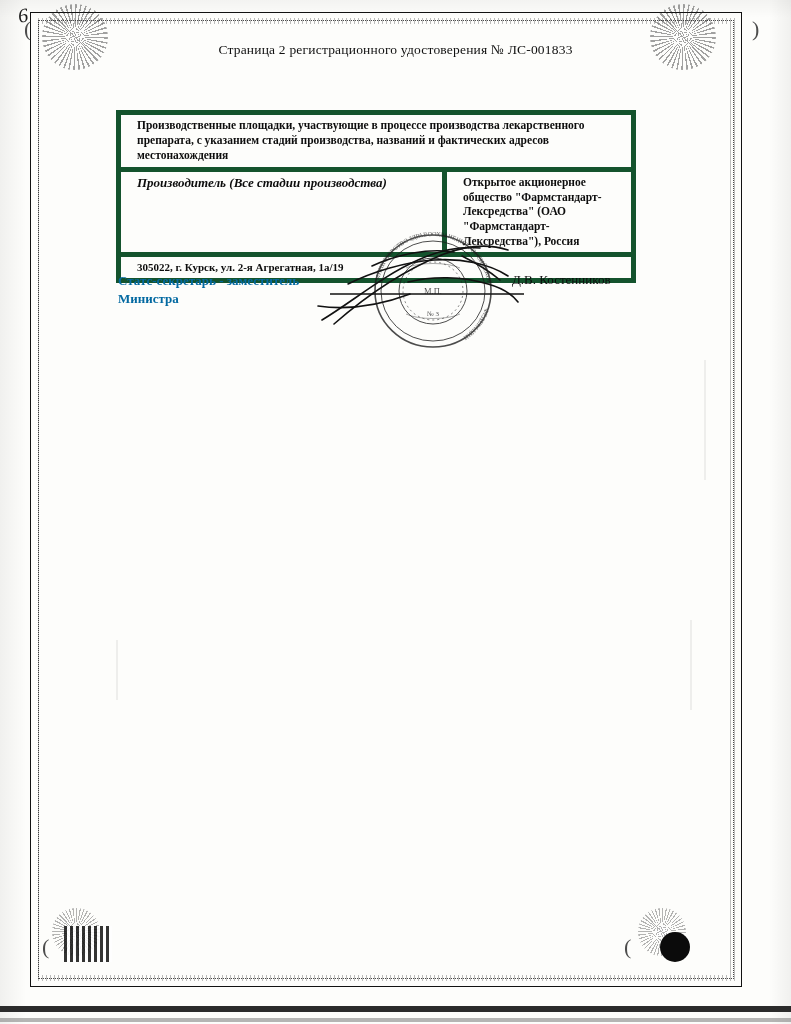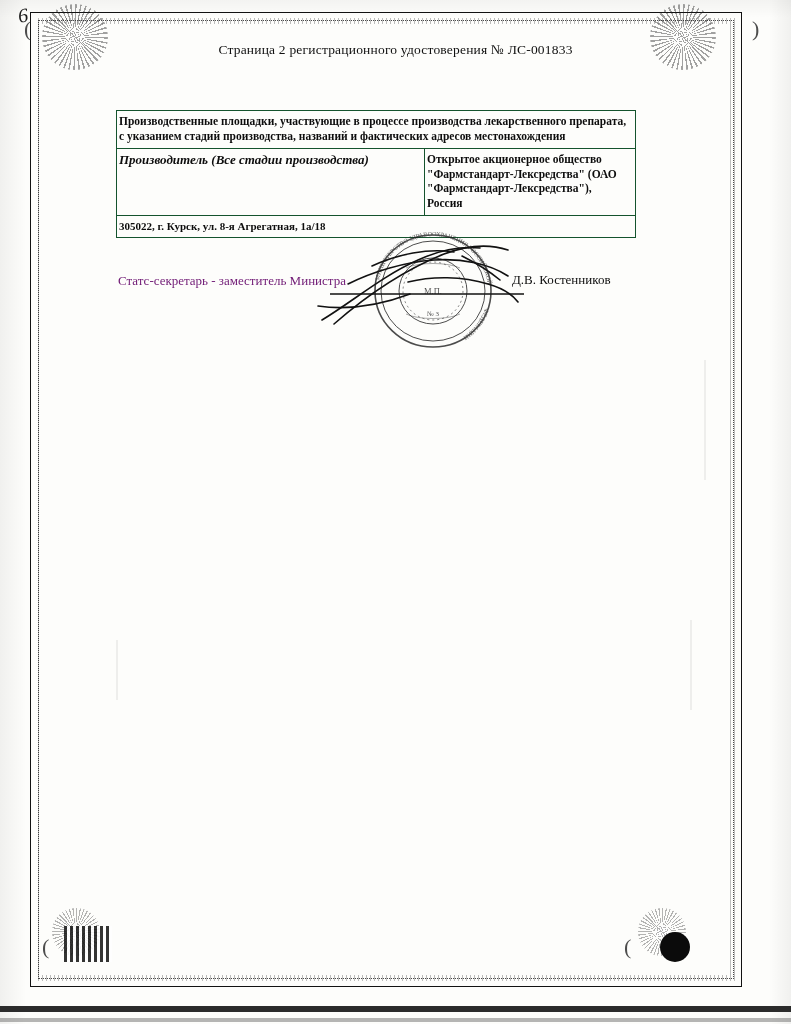--- a/index.html
+++ b/index.html
@@ -173,22 +173,22 @@
     left: 116px;
     top: 110px;
     width: 520px;
     border: 1px solid #111;
     border-collapse: collapse;
     font-size: 11.5px;
     color: #0d0d0d;
     background: rgba(255,255,255,0.0);
   }
   .tbl td {
-    border: 1px solid #14532d;
-    padding: 3px 5px 4px 2px;
+    border: 5px solid #14532d;
+    padding: 3px 5px 4px 16px;
     vertical-align: top;
     line-height: 1.28;
   }
   .tbl .cell-head {
     font-weight: bold;
     font-size: 11.5px;
     line-height: 1.3;
   }
   .tbl .cell-italic {
     font-style: italic;
@@ -204,23 +204,23 @@
     font-size: 11px;
   }
 
   
   .sign-title {
     position: absolute;
     left: 118px;
     top: 272px;
     width: 230px;
     font-size: 13px;
-    font-weight: normal;
+    font-weight: bold;
     line-height: 1.35;
-    color: #701a75;
+    color: #0369a1;
   }
   .sign-name {
     position: absolute;
     left: 512px;
     top: 272px;
     font-size: 13px;
     font-weight: normal;
     color: #0d0d0d;
   }
 
@@ -285,21 +285,21 @@
   <table class="tbl">
     <tbody>
       <tr>
         <td colspan="2" class="cell-head">Производственные площадки, участвующие в процессе производства лекарственного препарата, с указанием стадий производства, названий и фактических адресов местонахождения</td>
       </tr>
       <tr>
         <td class="cell-italic" style="width:300px;">Производитель (Все стадии производства)</td>
         <td class="cell-right">Открытое акционерное общество "Фармстандарт-Лексредства" (ОАО "Фармстандарт-Лексредства"), Россия</td>
       </tr>
       <tr>
-        <td colspan="2" class="cell-addr">305022, г. Курск, ул. 8-я Агрегатная, 1а/18</td>
+        <td colspan="2" class="cell-addr">305022, г. Курск, ул. 2-я Агрегатная, 1а/19</td>
       </tr>
     </tbody>
   </table>
 
   <div class="sign-title">Статс-секретарь - заместитель Министра</div>
   <div class="sign-name">Д.В. Костенников</div>
 
   <svg class="signature" viewBox="0 0 230 110">
     <g fill="none" stroke="#111" stroke-width="1.6" stroke-linecap="round">
       <path d="M10,88 C40,70 70,44 106,28 C128,18 150,14 168,16"></path>

